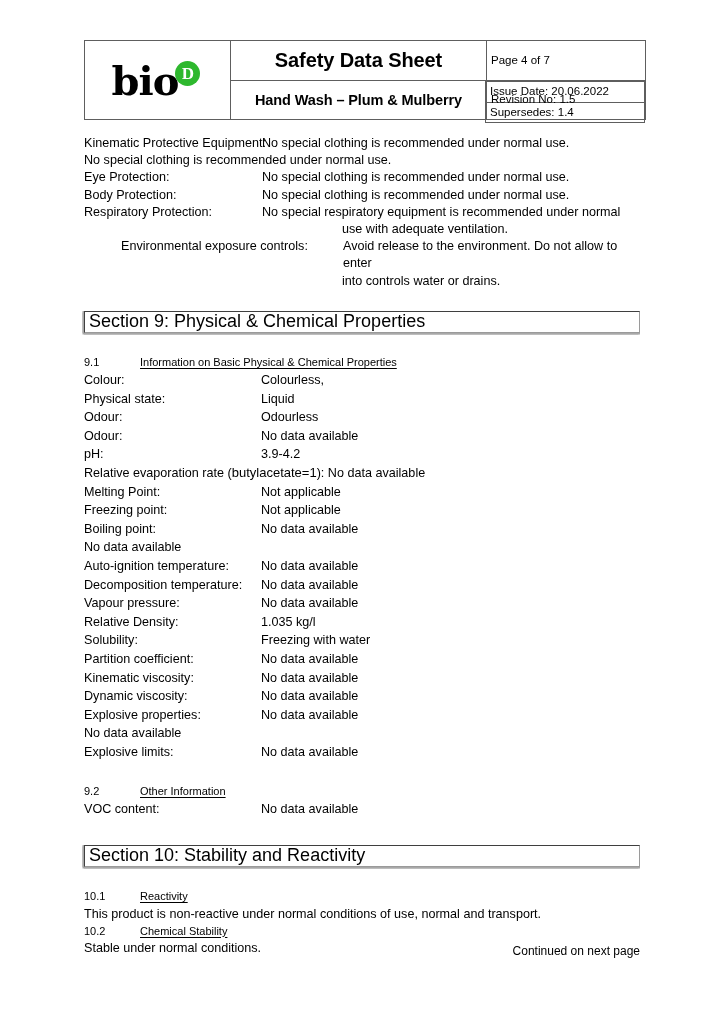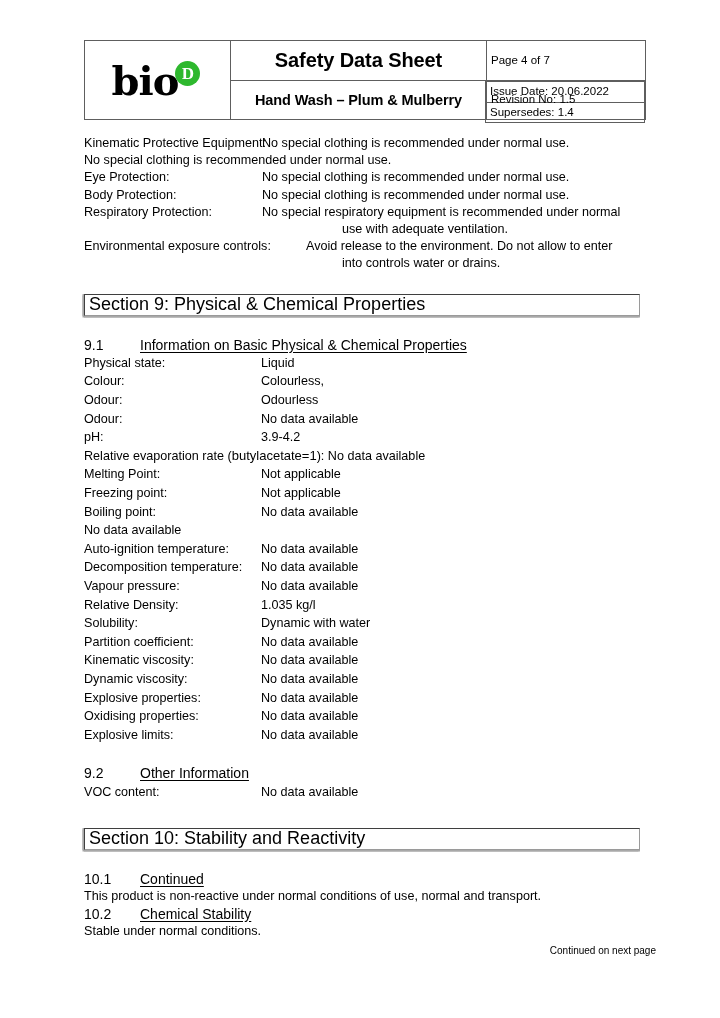--- a/index.html
+++ b/index.html
@@ -120,21 +120,21 @@
   }
   .row .lbl {
     flex: 0 0 auto;
     white-space: nowrap;
   }
   .row .val {
     flex: 1 1 auto;
   }
   .ppe-row .lbl { width: 178px; }
   .ppe-row .val { }
-  .env-row .lbl { width: 222px; }
+  .env-row .lbl { width: 222px; margin-left: 37px; }
   .env-cont {
     padding-left: 258px;
   }
   .plain-line { line-height: 17.2px; }
 
   
   .section-bar {
     width: 556px;
     box-sizing: border-box;
     border: 1px solid #3f3f3f;
@@ -142,21 +142,21 @@
     border-bottom-color: #9a9a9a;
     box-shadow: -1.5px 0 0 #a8a8a8, 0 1.5px 0 #a8a8a8, -1.5px 1.5px 0 #a8a8a8;
     padding: 2px 0 3px 4px;
     font-size: 18px;
     line-height: 15px;
     background: #ffffff;
   }
 
   .subhead {
     display: flex;
-    font-size: 14px;
+    font-size: 11px;
     line-height: 17.2px;
   }
   .subhead .num {
     flex: 0 0 56px;
   }
   .subhead .ttl {
     text-decoration: underline;
     text-underline-offset: 2px;
   }
 
@@ -173,25 +173,25 @@
     line-height: 18.6px;
   }
   .evap-small {
     font-size: 13px;
   }
   .spacer-md { height: 21px; }
   .spacer-lg { height: 27px; }
 
   .footer {
     position: absolute;
-    left: 100px;
+    left: 84px;
     top: 945px;
     width: 556px;
     text-align: right;
-    font-size: 10px;
+    font-size: 12px;
     line-height: 12px;
     color: #000000;
   }
 </style>
 </head>
 <body>
 
 <div class="page">
   <div class="content">
 
@@ -263,28 +263,28 @@
 
     <div class="spacer-md"></div>
 
     <div class="subhead">
       <span class="num">9.1</span>
       <span class="ttl">Information on Basic Physical &amp; Chemical Properties</span>
     </div>
 
     <div>
       <div class="prop-row">
+        <span class="lbl">Colour:</span>
+        <span class="val">Colourless,</span>
+      </div>
+      <div class="prop-row">
         <span class="lbl">Physical state:</span>
         <span class="val">Liquid</span>
       </div>
       <div class="prop-row">
-        <span class="lbl">Colour:</span>
-        <span class="val">Colourless,</span>
-      </div>
-      <div class="prop-row">
         <span class="lbl">Odour:</span>
         <span class="val">Odourless</span>
       </div>
       <div class="prop-row">
         <span class="lbl">Odour:</span>
         <span class="val">No data available</span>
       </div>
       <div class="prop-row">
         <span class="lbl">pH:</span>
         <span class="val">3.9-4.2</span>
@@ -318,40 +318,39 @@
       <div class="prop-row">
         <span class="lbl">Vapour pressure:</span>
         <span class="val">No data available</span>
       </div>
       <div class="prop-row">
         <span class="lbl">Relative Density:</span>
         <span class="val">1.035 kg/l</span>
       </div>
       <div class="prop-row">
         <span class="lbl">Solubility:</span>
-        <span class="val">Dynamic with water</span>
+        <span class="val">Freezing with water</span>
       </div>
       <div class="prop-row">
         <span class="lbl">Partition coefficient:</span>
         <span class="val">No data available</span>
       </div>
       <div class="prop-row">
         <span class="lbl">Kinematic viscosity:</span>
         <span class="val">No data available</span>
       </div>
       <div class="prop-row">
         <span class="lbl">Dynamic viscosity:</span>
         <span class="val">No data available</span>
       </div>
       <div class="prop-row">
         <span class="lbl">Explosive properties:</span>
         <span class="val">No data available</span>
       </div>
       <div class="prop-row">
-        <span class="lbl">Oxidising properties:</span>
         <span class="val">No data available</span>
       </div>
       <div class="prop-row">
         <span class="lbl">Explosive limits:</span>
         <span class="val">No data available</span>
       </div>
     </div>
 
     <div class="spacer-md"></div>
 
@@ -366,21 +365,21 @@
     </div>
 
     <div class="spacer-lg"></div>
 
     <div class="section-bar">Section 10: Stability and Reactivity</div>
 
     <div class="spacer-md"></div>
 
     <div class="subhead">
       <span class="num">10.1</span>
-      <span class="ttl">Continued</span>
+      <span class="ttl">Reactivity</span>
     </div>
     <div class="plain-line" style="font-size:12.6px">This product is non-reactive under normal conditions of use, normal and transport.</div>
 
     <div class="subhead">
       <span class="num">10.2</span>
       <span class="ttl">Chemical Stability</span>
     </div>
     <div class="plain-line" style="font-size:12.6px">Stable under normal conditions.</div>
 
   </div>

